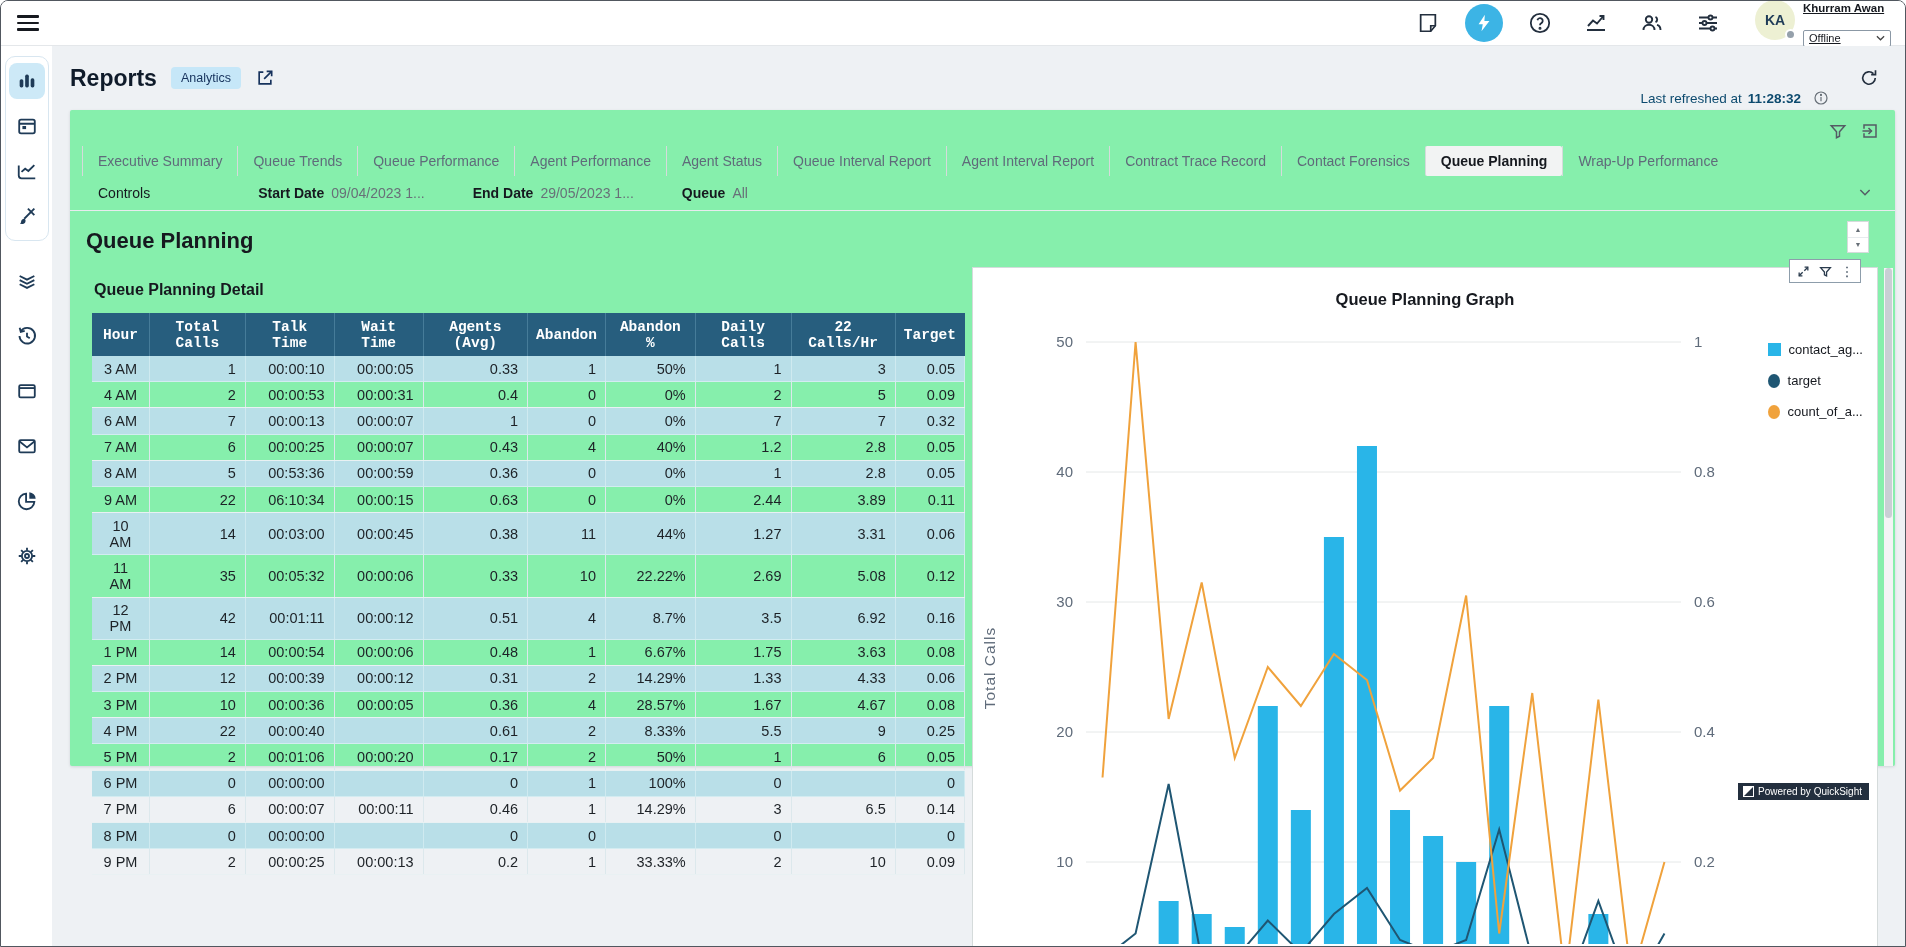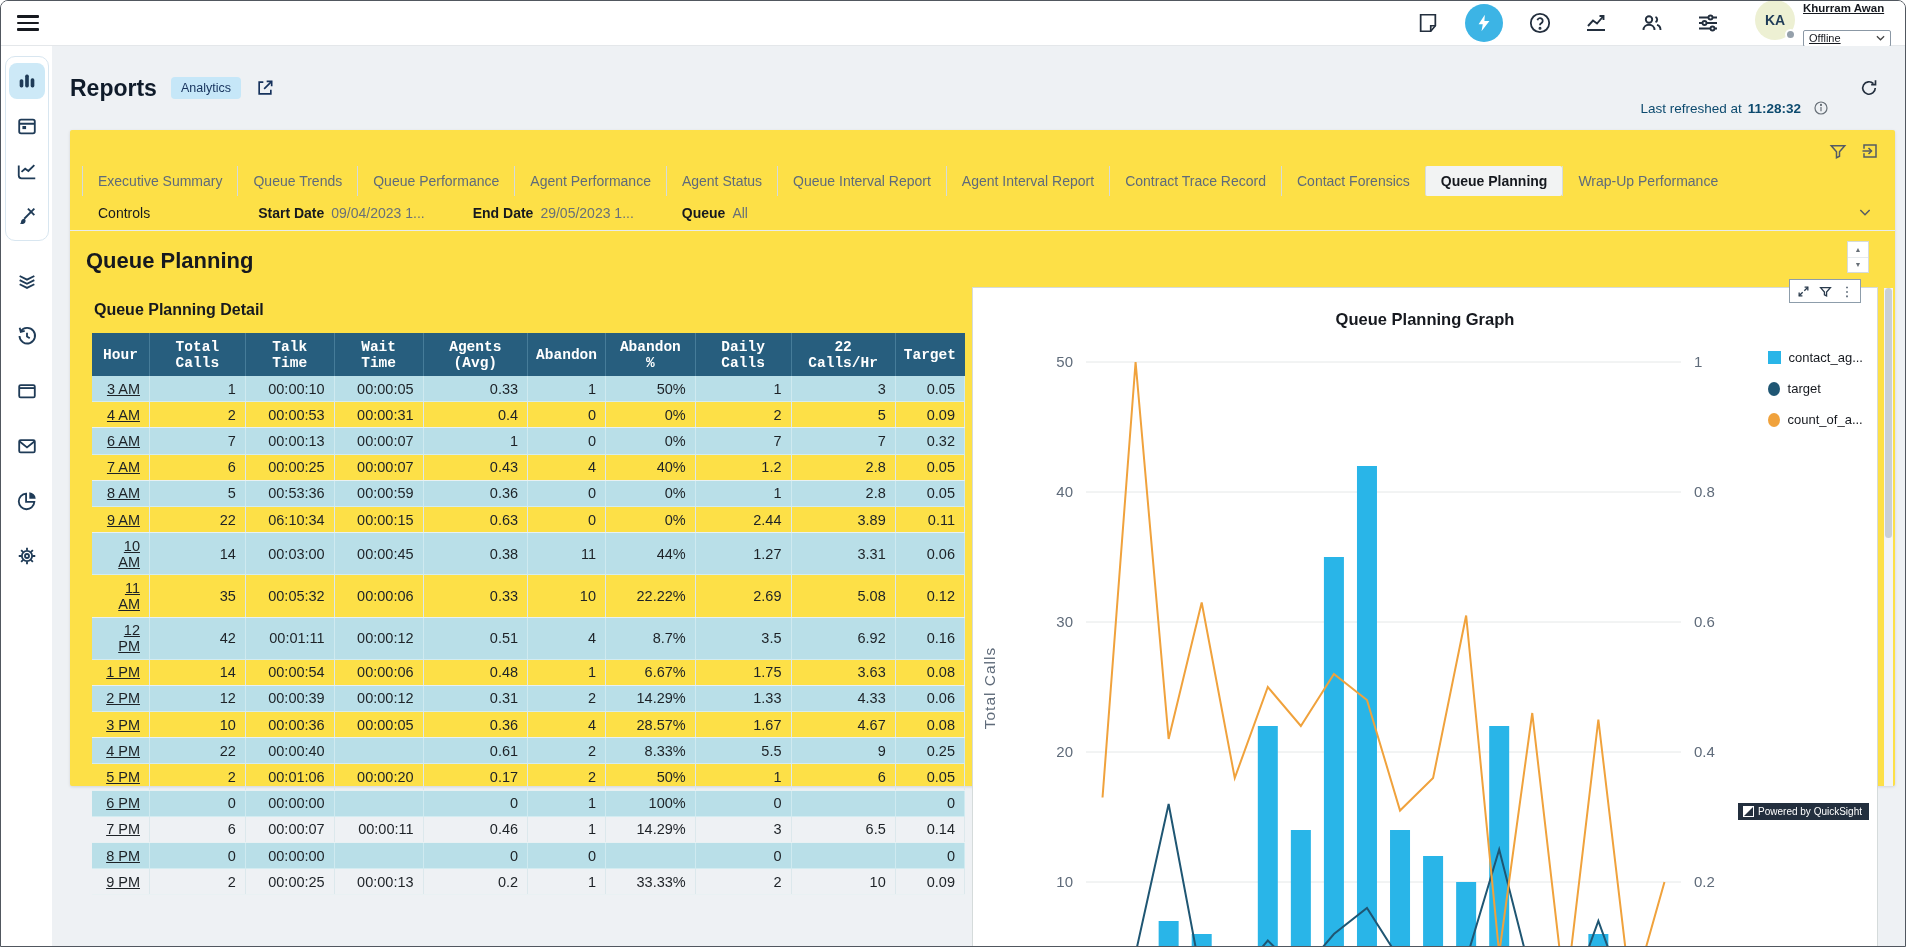--- a/index.html
+++ b/index.html
@@ -35,28 +35,28 @@
   .sidebar { width:51px; background:#fff; display:flex; flex-direction:column; align-items:center;
     padding-top:10px; flex:none; }
   .side-group { border:1px solid #d8e6f0; border-radius:10px; padding:6px 3px; display:flex;
     flex-direction:column; gap:9px; margin-bottom:22px; }
   .side-icon { width:36px; height:36px; border-radius:8px; display:flex; align-items:center;
     justify-content:center; cursor:pointer; }
   .side-icon.active { background:#cde9f7; }
   .side-rest { display:flex; flex-direction:column; gap:19px; }
   .main { flex:1; background:#eef1f4; overflow:hidden; }
   
-  .page-header { height:84px; display:flex; align-items:center; padding:0 26px 0 18px; gap:14px;border-radius:16px; }
+  .page-header { height:64px; display:flex; align-items:center; padding:0 26px 0 18px; gap:14px;border-radius:16px; }
   .page-title { font-size:23px; font-weight:bold; color:#0f1b2a; }
   .badge { background:#c6e7f8; color:#16325c; font-size:12.5px; padding:4px 10px; border-radius:4px; }
   .spacer { flex:1; }
   .refreshed { font-size:13.5px; color:#0c4a6e; display:flex; align-items:center; gap:6px;margin-top:40px; }
   .refreshed b { font-weight:bold; }
   
-  .card { background:#fde047; margin:0 10px 0 18px; height:656px; border-radius:2px;
+  .card { background:#86efac; margin:0 10px 0 18px; height:656px; border-radius:2px;
     box-shadow:0 1px 3px rgba(0,20,40,.12); position:relative; }
   .card-tools { position:absolute; top:12px; right:16px; display:flex; gap:14px; }
   .tabs { display:flex; padding:36px 0 0 12px; flex-wrap:nowrap; }
   .tab { font-size:14px; color:#5f6b7a; padding:7px 15px; border-left:1px solid #d5dbdb;
     white-space:nowrap; cursor:pointer; }
   .tab:last-child { border-right:1px solid transparent; }
   .tab.active { background:#f2f3f3; color:#16191f; font-weight:bold; border-radius:2px; }
   .controls-row { display:flex; align-items:center; gap:44px; padding:9px 16px 9px 28px;
     border-bottom:1px solid #e7ebee; font-size:14px; position:relative; }
   .controls-label { color:#16191f; margin-right:64px; }
@@ -74,31 +74,31 @@
   .panels { display:flex; padding:0 14px; gap:8px; align-items:flex-start; }
   
   .table-panel { width:880px; flex:none; padding:12px 6px 0 8px; }
   .table-title { font-size:16px; font-weight:bold; margin:2px 0 14px 2px; }
   table.qp { border-collapse:collapse; width:873px; font-size:14.5px; }
   table.qp th { background:#275e7e; color:#fff; font-weight:bold; text-align:center;
     padding:5px 8px; border-right:1px solid #467c99; border-top:1px solid #275e7e; cursor:pointer;font-family:Liberation Mono, monospace; }
   table.qp th:last-child { border-right:1px solid #275e7e; }
   table.qp td { padding:4.6px 9px; text-align:right; border-right:1px solid #dce8ec;
     border-bottom:1px solid #e9f1f3; color:#1d2227; cursor:default; }
-  table.qp td:first-child { text-align:right;text-decoration:underline; }
+  table.qp td:first-child { text-align:center; }
   table.qp tr.alt td { background:#b9dfe8; border-right:1px solid #cfeaf0; border-bottom:1px solid #d3ecf1; }
   
   .chart-panel { width:906px; height:700px; flex:none; border:1px solid #d5dbdb;
     position:relative; background:#fff; }
   .chart-toolbar { position:absolute; top:-9px; right:16px; background:#fff;
     border:1px solid #8d9dab; display:flex; align-items:center; gap:4px; padding:2px 4px; z-index:3; }
   .chart-toolbar span { width:18px; height:18px; display:flex; align-items:center;
     justify-content:center; cursor:pointer; color:#2a3b4d; font-size:13px; }
   .chart-title { text-align:center; font-size:16.5px; font-weight:bold; padding-top:22px; }
-  .legend { position:absolute; top:62px; right:14px; display:flex; flex-direction:column; gap:16px; }
+  .legend { position:absolute; top:74px; right:14px; display:flex; flex-direction:column; gap:16px; }
   .legend-item { display:flex; align-items:center; gap:8px; font-size:13px; color:#16191f; cursor:pointer; }
   .legend-marker { width:13px; height:13px; flex:none; }
   .legend-marker.circle { border-radius:50%; width:12px; height:14px; }
   .powered { position:absolute; right:8px; bottom:166px; background:#232f3e; color:#fff;
     font-size:10px; padding:3px 7px 3px 5px; display:flex; align-items:center; gap:4px; }
   .powered .glyph { width:11px; height:11px; background:#fff; position:relative; }
   .powered .glyph::after { content:""; position:absolute; left:1px; bottom:1px; width:0; height:0;
     border-left:9px solid transparent; border-bottom:9px solid #232f3e; }
   .sheet-scrollbar { position:absolute; right:2px; top:158px; bottom:0; width:9px; background:#f3f4f5; }
   .sheet-scrollbar .thumb { position:absolute; top:0; left:1px; width:7px; height:250px;

